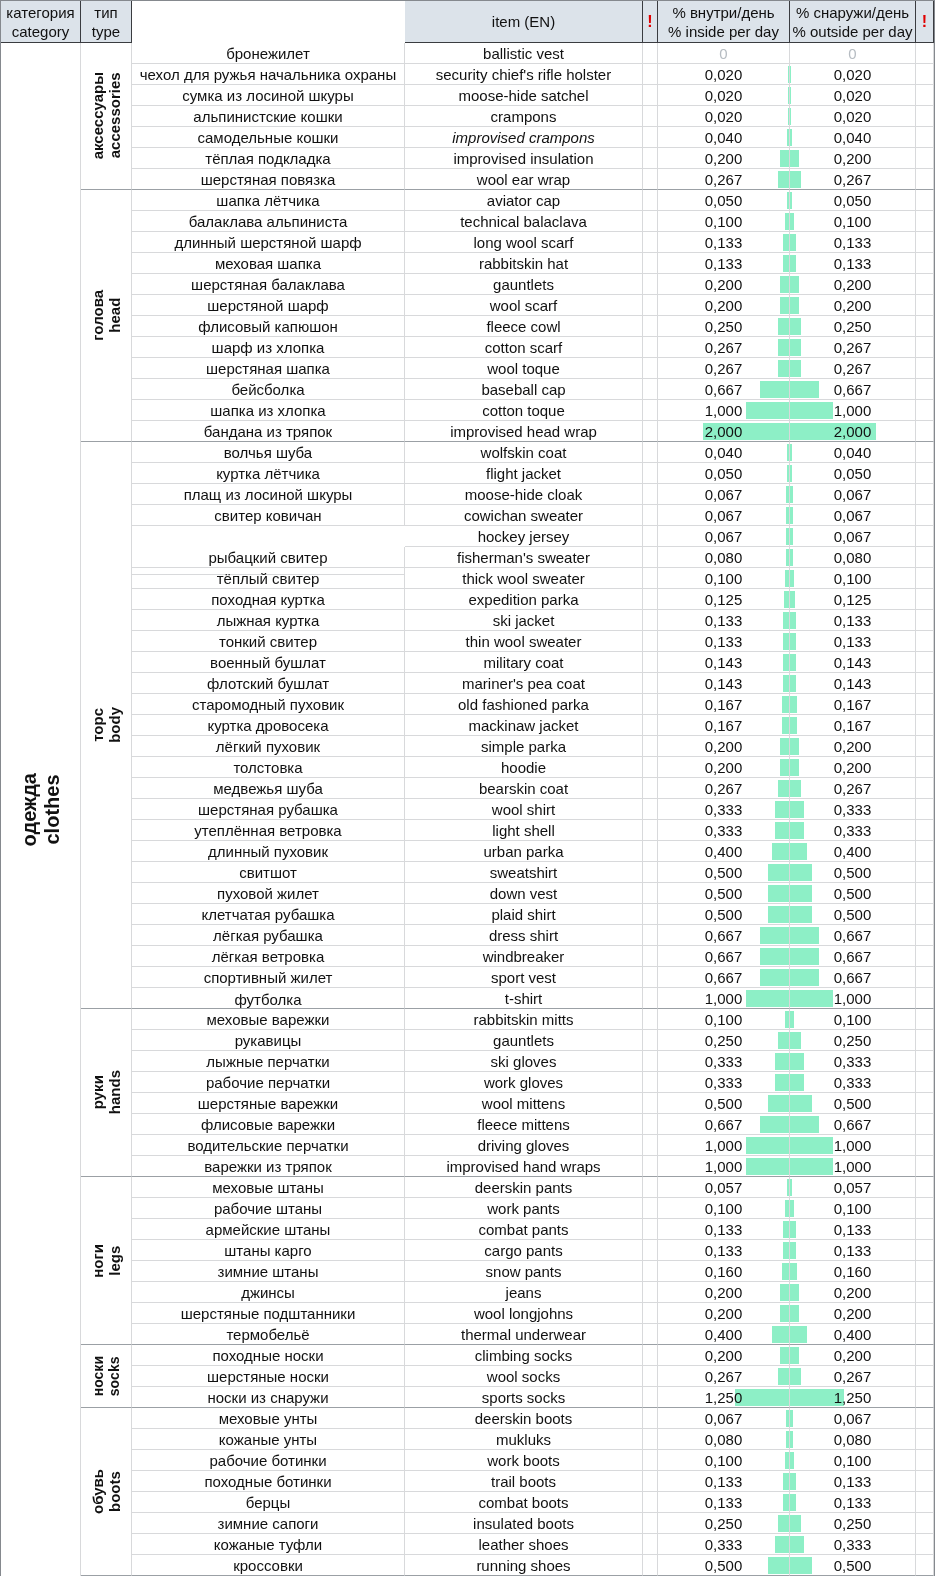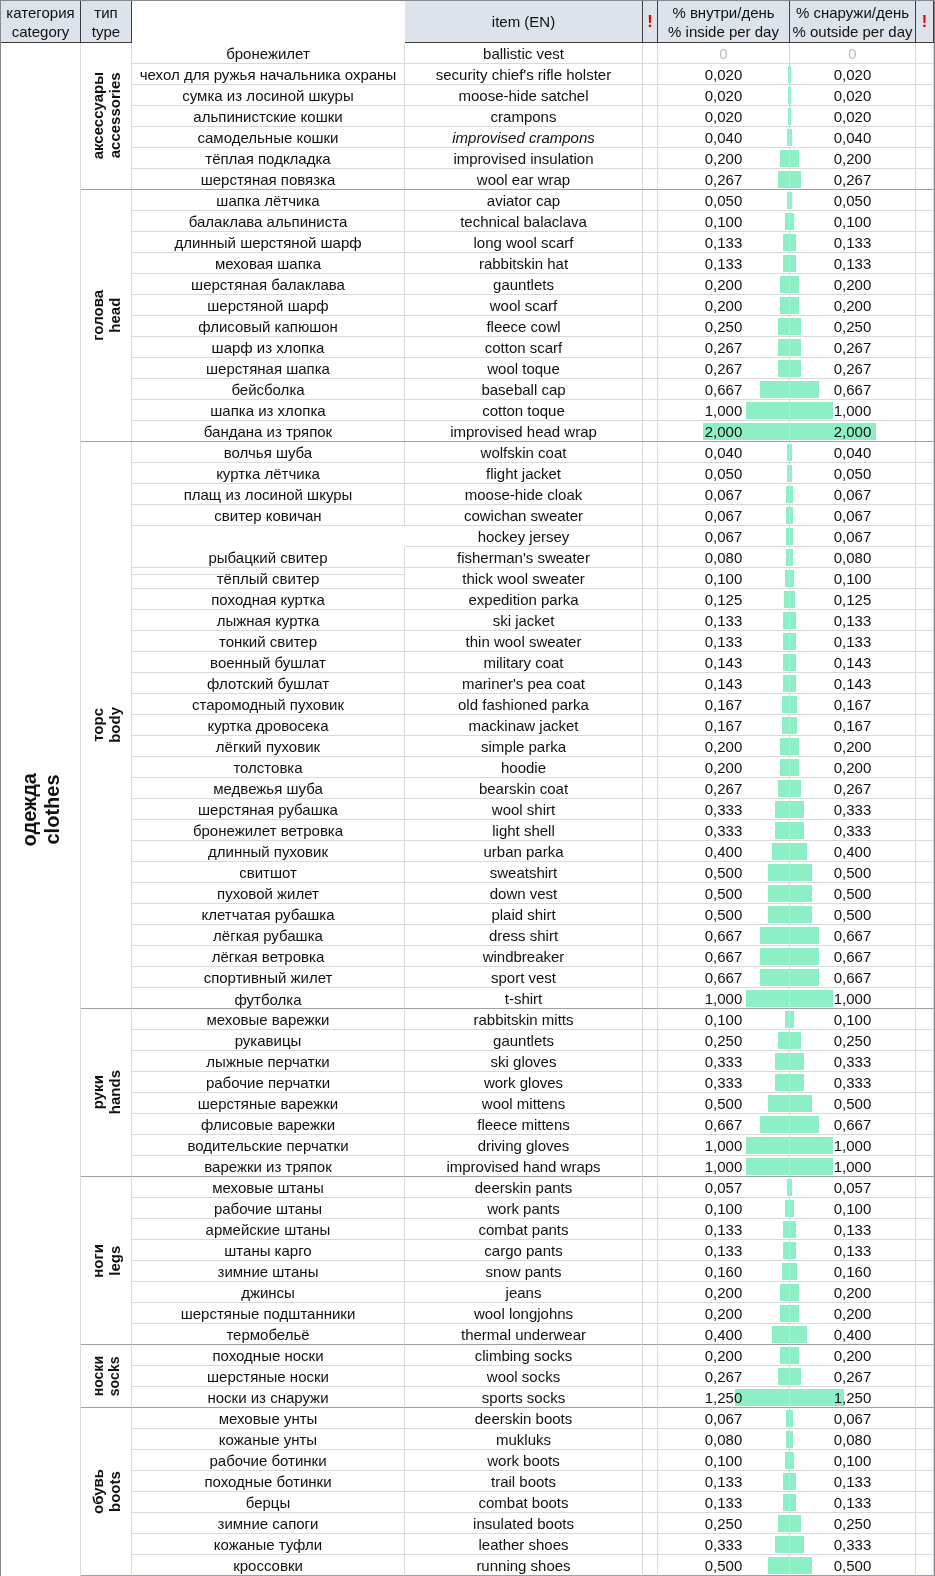--- a/index.html
+++ b/index.html
@@ -683,21 +683,21 @@
     <div class="cell valcell" style="grid-area: 38 / 6;">
       <span class="bar in" style="width: 14.319px;"></span>
       <span class="num">0,333</span>
     </div>
     <div class="cell valcell" style="grid-area: 38 / 7;">
       <span class="bar out" style="width: 14.319px;"></span>
       <span class="num">0,333</span>
     </div>
     <div class="cell" style="grid-area: 38 / 8;"></div>
     <div class="cell" style="grid-area: 39 / 3;">
-      <span>бронежилет ветровка</span>
+      <span>утеплённая ветровка</span>
     </div>
     <div class="cell" style="grid-area: 39 / 4;">
       <span>light shell</span>
     </div>
     <div class="cell" style="grid-area: 39 / 5;"></div>
     <div class="cell valcell" style="grid-area: 39 / 6;">
       <span class="bar in" style="width: 14.319px;"></span>
       <span class="num">0,333</span>
     </div>
     <div class="cell valcell" style="grid-area: 39 / 7;">

